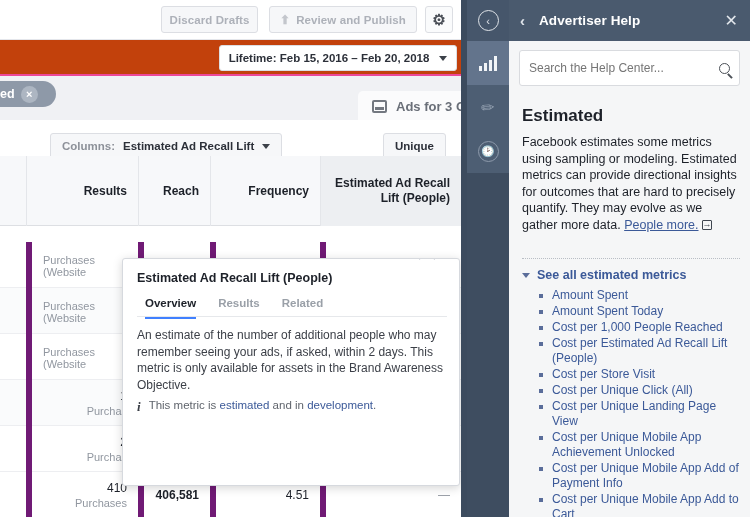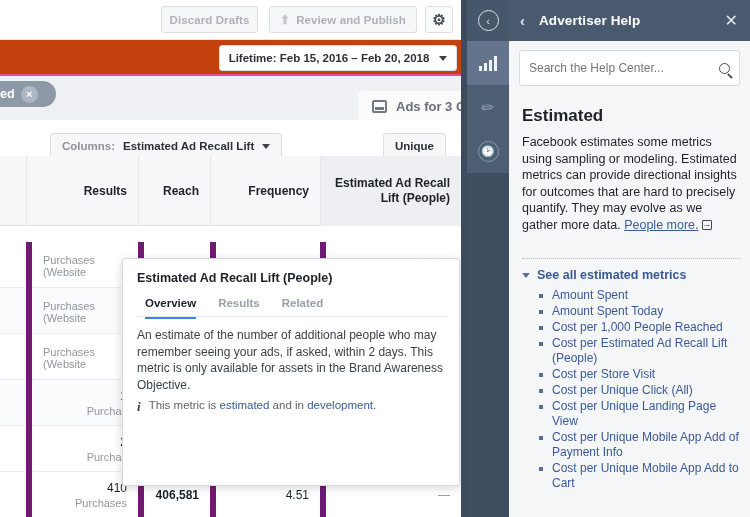--- a/index.html
+++ b/index.html
@@ -395,19 +395,20 @@
     </div>
 
     <ul id="metric-list">
       <li><span>Amount Spent</span></li>
       <li><span>Amount Spent Today</span></li>
       <li><span>Cost per 1,000 People Reached</span></li>
       <li><span>Cost per Estimated Ad Recall Lift (People)</span></li>
       <li><span>Cost per Store Visit</span></li>
       <li><span>Cost per Unique Click (All)</span></li>
       <li><span>Cost per Unique Landing Page View</span></li>
+      <li><span>Cost per Unique Mobile App Achievement Unlocked</span></li>
       <li><span>Cost per Unique Mobile App Add of Payment Info</span></li>
       <li><span>Cost per Unique Mobile App Add to Cart</span></li>
 
     </ul>
   </div>
 
 </div>
 
 </body></html>

